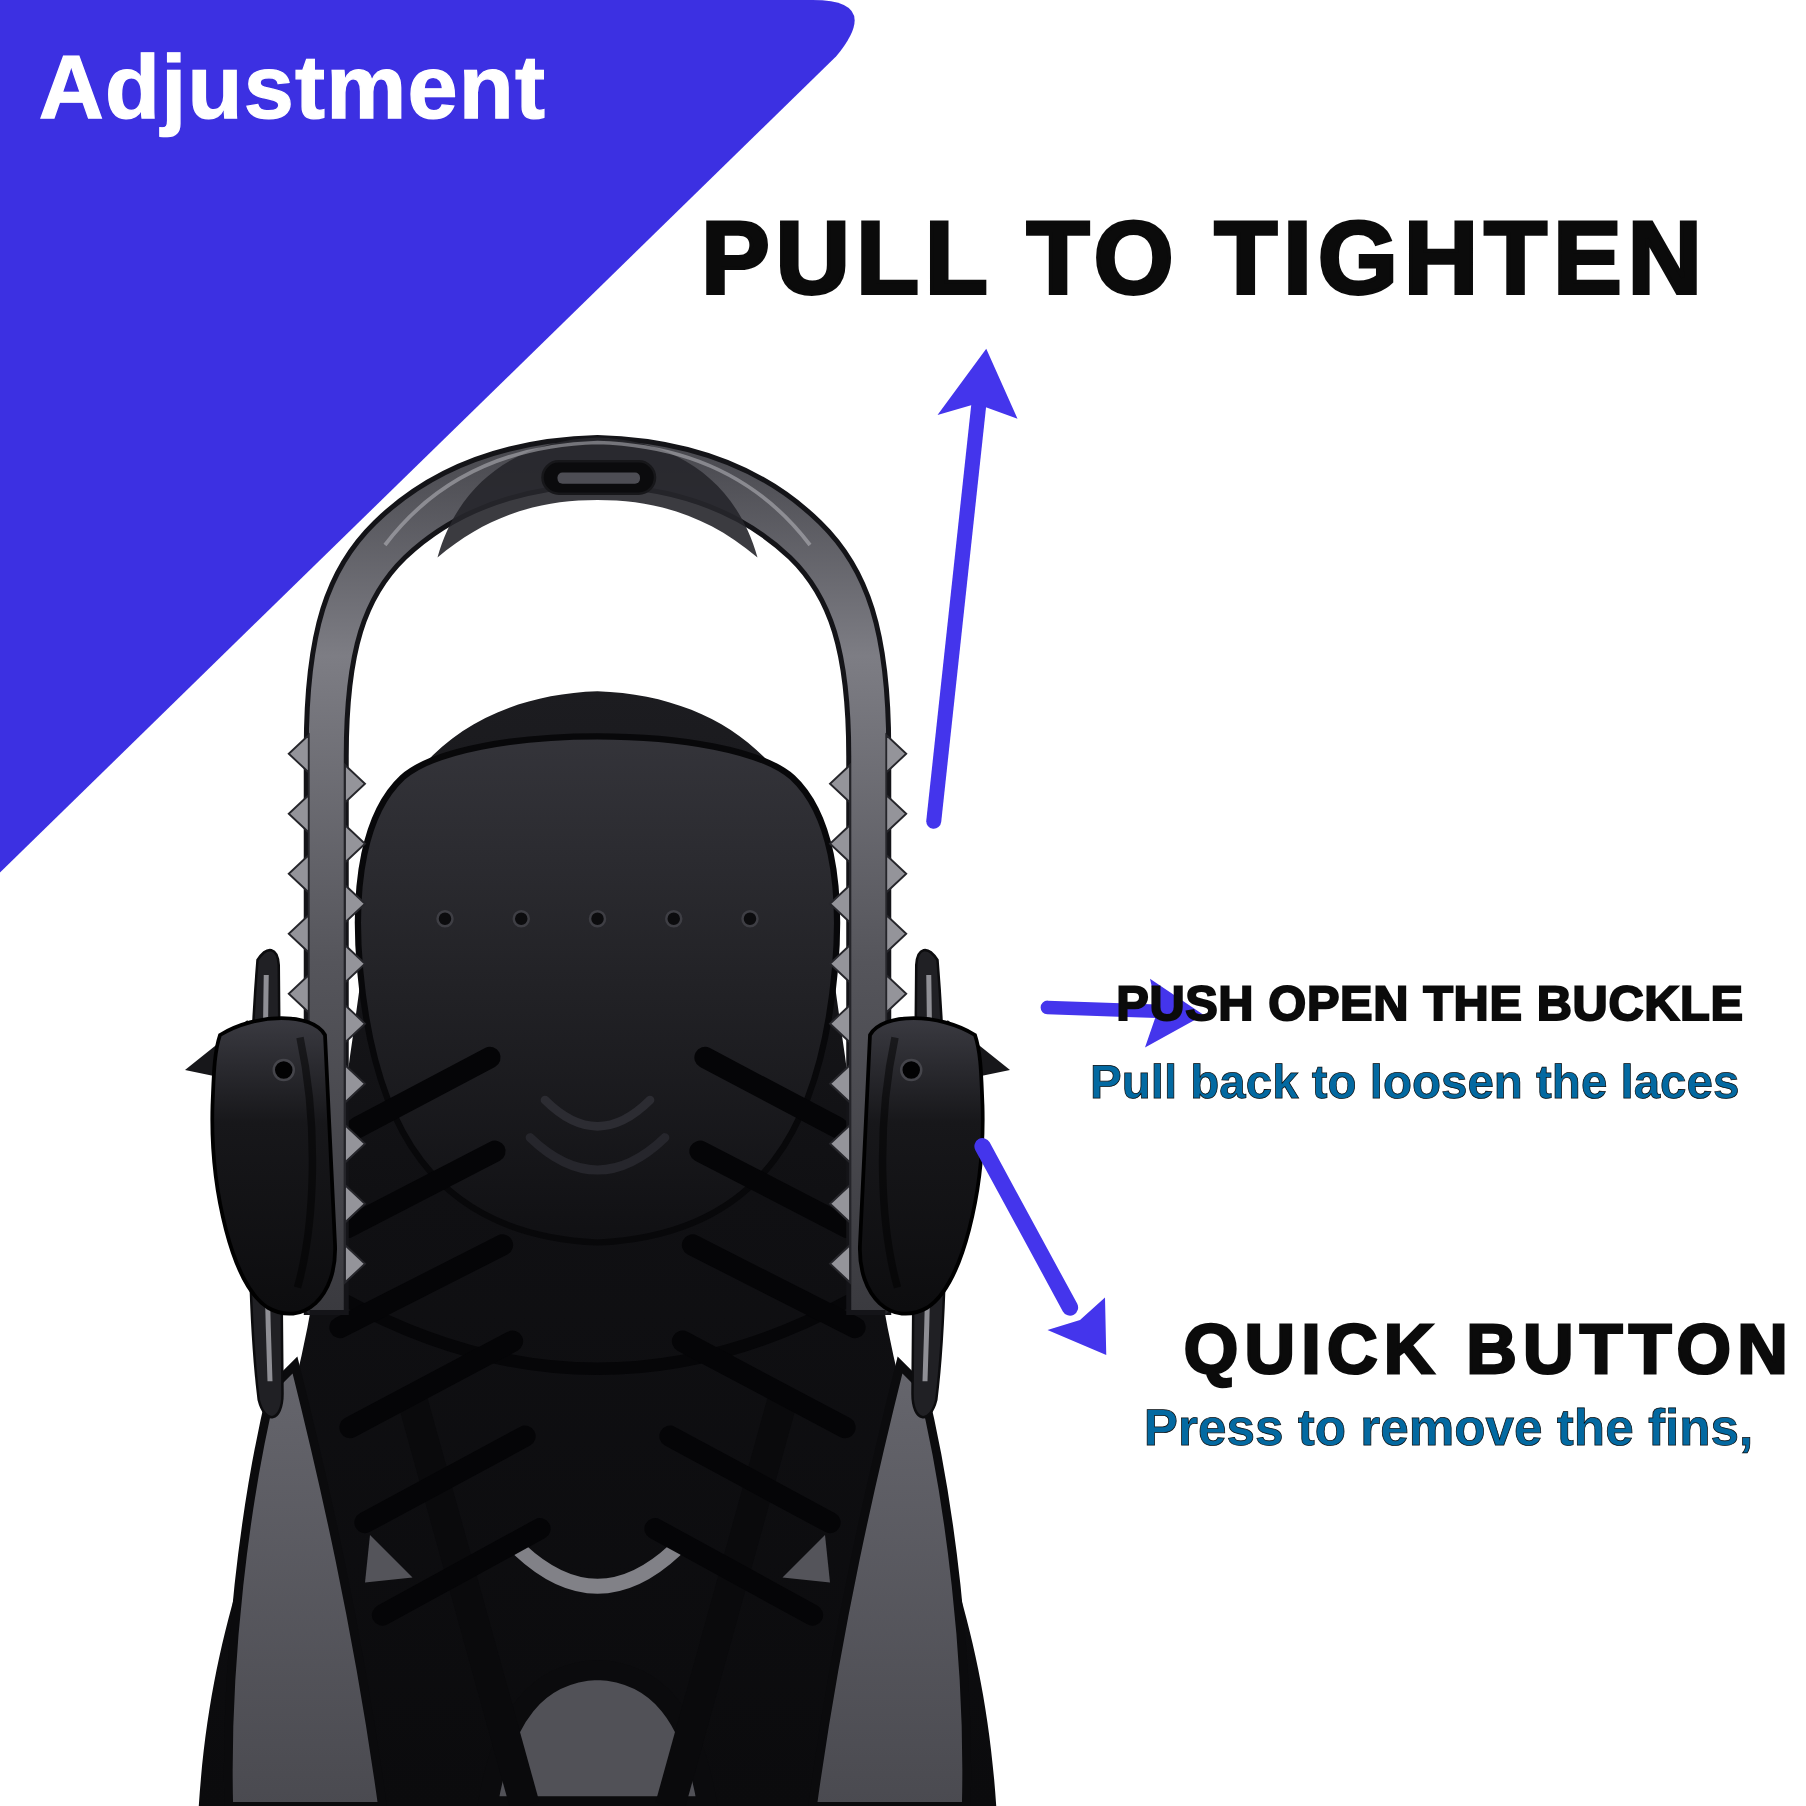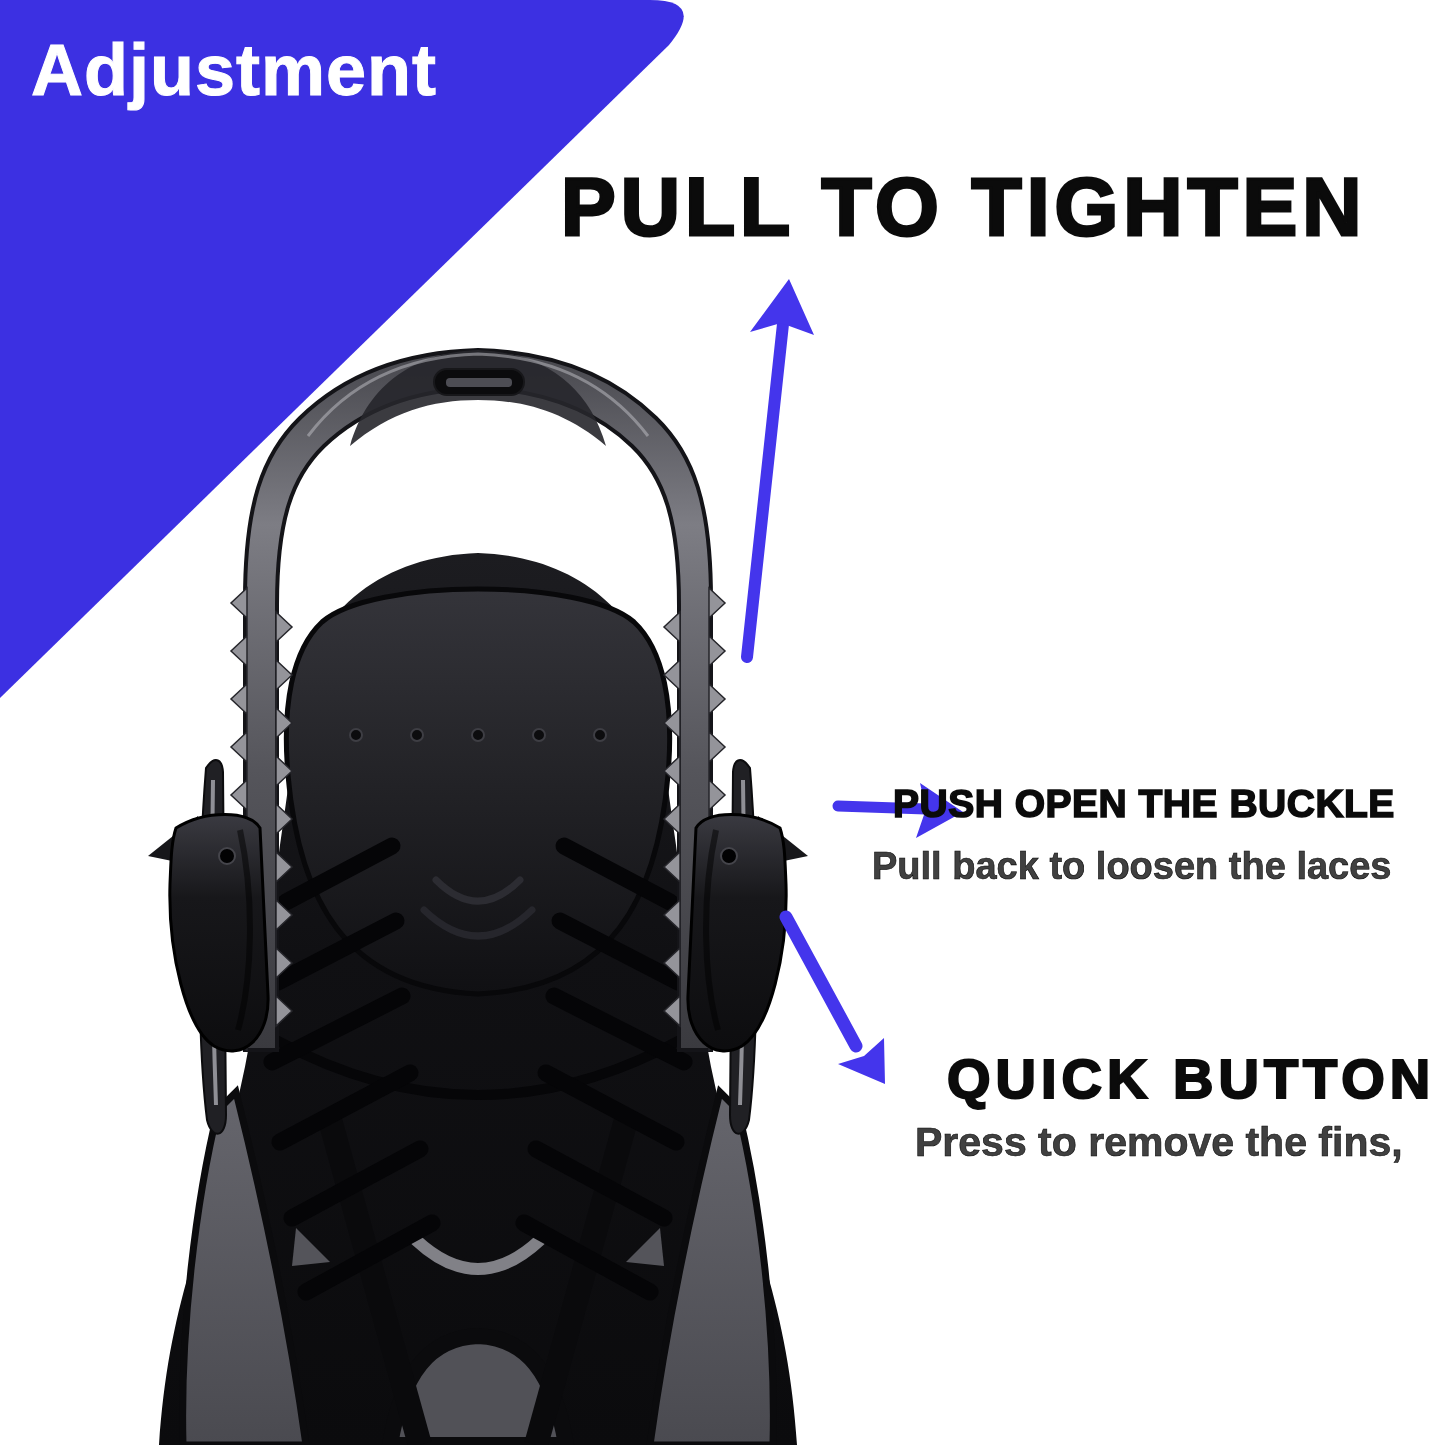--- a/index.html
+++ b/index.html
@@ -20,21 +20,21 @@
   }
   .headline-md{
     font-size:39px;font-weight:bold;letter-spacing:0.5px;color:#0b0b0b;
     -webkit-text-stroke:1.6px #0b0b0b;
   }
   .headline-lg{
     font-size:56px;font-weight:bold;letter-spacing:5px;color:#0b0b0b;
     -webkit-text-stroke:2.2px #0b0b0b;
   }
   .body-text{
-    font-size:41px;font-weight:bold;color:#404040;letter-spacing:0px;
+    font-size:41px;font-weight:bold;color:#0369a1;letter-spacing:0px;
     -webkit-text-stroke:0.6px #0b0b0b;line-height:46px;
   }
 </style>
 </head>
 <body>
 
 <div class="stage">
 
   <svg width="720" height="710" viewBox="0 0 720 710">
     <path d="M0,0 L650,0 Q706,0 669,45 L0,698 Z" fill="#3c30e2"></path>

